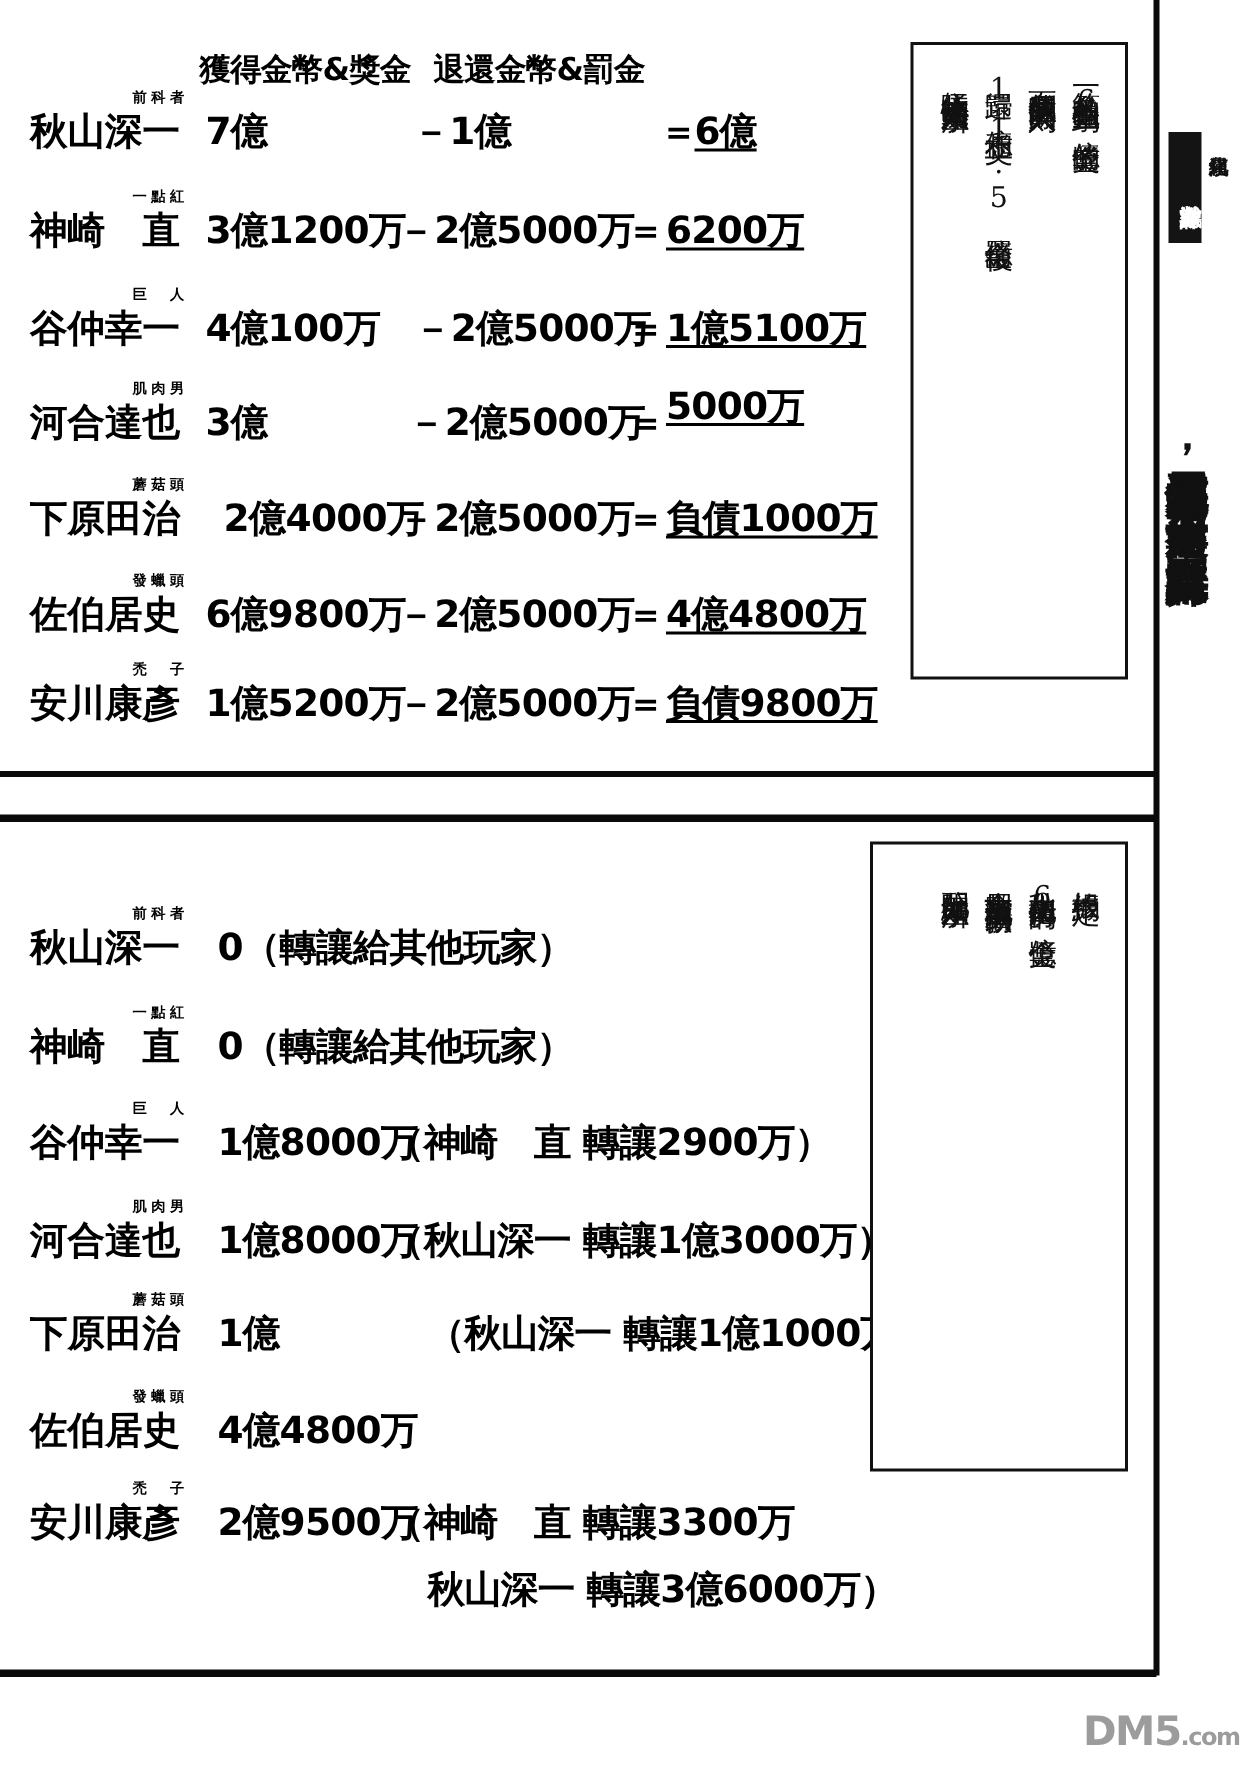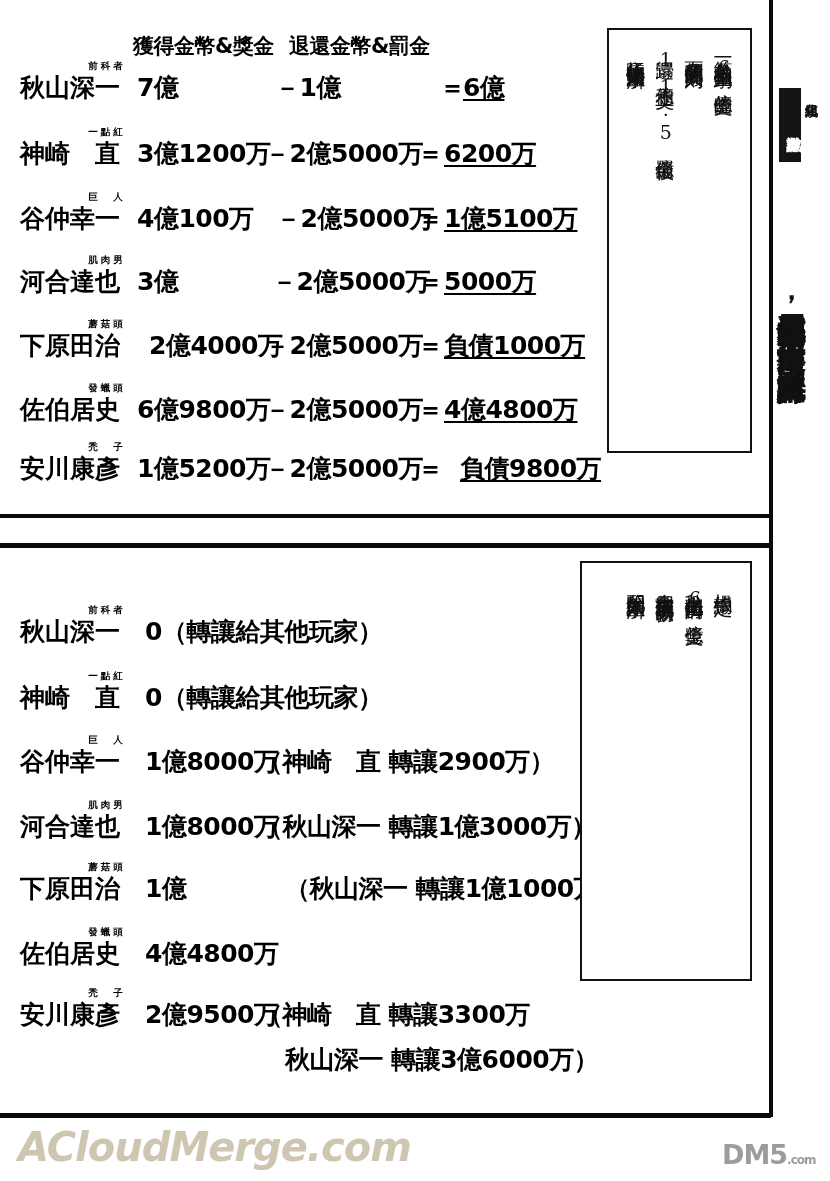--- a/index.html
+++ b/index.html
@@ -94,21 +94,21 @@
   .wm-en{
     position:absolute;left:18px;top:1124px;
     font-size:40px;font-weight:700;font-style:italic;
     color:#cfc6b2;letter-spacing:-1px;
   }
   .dm5{
     position:absolute;left:722px;top:1139px;
     font-size:27px;font-weight:700;color:#9c9c9c;letter-spacing:-1px;
     font-family:"DejaVu Sans","Liberation Sans",sans-serif;
   }
-  .dm5 .sm{font-size:12px;}
+  .dm5 .sm{font-size:16px;}
 </style>
 </head>
 <body>
 
 <div class="page">
 
   <div class="frame-line v-right"></div>
   <div class="frame-line h-mid-top"></div>
   <div class="frame-line h-mid-bot"></div>
   <div class="frame-line h-bottom"></div>
@@ -138,42 +138,42 @@
           <div class="num" style="position: absolute; left: 117px; text-align: left; bottom: 0px;">4億100万</div>
           <div class="num" style="position: absolute; left: 256px; text-align: left; bottom: 0px;">－2億5000万</div>
           <div class="num" style="position: absolute; left: 398px; text-align: left; bottom: 0px;">＝</div>
           <div class="num num-underline" style="position: absolute; left: 424px; text-align: right; bottom: 0px;">1億5100万</div>
         </div>
         <div class="row" style="left: 20px; top: 256px; width: 560px; height: 38px; display: block;">
           <div class="name-cell" style="position: absolute; left: 0px; bottom: 0px;"><span class="ruby">肌肉男</span><span class="name-text">河合達也</span></div>
           <div class="num" style="position: absolute; left: 117px; text-align: left; bottom: 0px;">3億</div>
           <div class="num" style="position: absolute; left: 252px; text-align: left; bottom: 0px;">－2億5000万</div>
           <div class="num" style="position: absolute; left: 398px; text-align: left; bottom: 0px;">＝</div>
-          <div class="num num-underline" style="position: absolute; left: 424px; text-align: left; bottom: 0px;">5000万</div>
+          <div class="num num-underline" style="position: absolute; left: 424px; text-align: left; bottom: 11px;">5000万</div>
         </div>
         <div class="row" style="left: 20px; top: 320px; width: 560px; height: 38px; display: block;">
           <div class="name-cell" style="position: absolute; left: 0px; bottom: 0px;"><span class="ruby">蘑菇頭</span><span class="name-text">下原田治</span></div>
           <div class="num" style="position: absolute; left: 117px; text-align: left; bottom: 0px; margin-left: 12px;">2億4000万</div>
           <div class="num" style="position: absolute; left: 245px; text-align: left; bottom: 0px;">－2億5000万</div>
           <div class="num" style="position: absolute; left: 398px; text-align: left; bottom: 0px;">＝</div>
           <div class="num num-underline" style="position: absolute; left: 424px; text-align: left; bottom: 0px;">負債1000万</div>
         </div>
         <div class="row" style="left: 20px; top: 384px; width: 560px; height: 38px; display: block;">
           <div class="name-cell" style="position: absolute; left: 0px; bottom: 0px;"><span class="ruby">發蠟頭</span><span class="name-text">佐伯居史</span></div>
           <div class="num" style="position: absolute; left: 117px; text-align: left; bottom: 0px; margin-top: 12px;">6億9800万</div>
           <div class="num" style="position: absolute; left: 245px; text-align: left; bottom: 0px;">－2億5000万</div>
           <div class="num" style="position: absolute; left: 398px; text-align: left; bottom: 0px;">＝</div>
           <div class="num num-underline" style="position: absolute; left: 424px; text-align: left; bottom: 0px;">4億4800万</div>
         </div>
         <div class="row" style="left: 20px; top: 443px; width: 560px; height: 38px; display: block;">
           <div class="name-cell" style="position: absolute; left: 0px; bottom: 0px;"><span class="ruby">禿　子</span><span class="name-text">安川康彥</span></div>
           <div class="num" style="position: absolute; left: 117px; text-align: left; bottom: 0px;">1億5200万</div>
           <div class="num" style="position: absolute; left: 245px; text-align: left; bottom: 0px;">－2億5000万</div>
           <div class="num" style="position: absolute; left: 398px; text-align: left; bottom: 0px;">＝</div>
-          <div class="num num-underline" style="position: absolute; left: 440px; text-align: center; bottom: 0px;">負債9800万</div>
+          <div class="num num-underline" style="position: absolute; left: 424px; text-align: center; bottom: 0px;">負債9800万</div>
         </div>
       </div>
 
     <div class="vbox" id="vbox-top" style="left:607px;top:28px;width:145px;height:425px;">
         <div class="vline">第一名的秋山先生拿到6億的獎金</div>
         <div class="vline">而我們隊伍的其餘人則</div>
         <div class="vline">歸還1億和上交1.5億罰金後</div>
         <div class="vline">隊伍的收支情況如左所示</div>
       </div>
   </div>
@@ -223,18 +223,17 @@
       </div>
   </div>
 
   <div class="group-mark">
     <div class="group-box">欺詐游戲</div>
     <div class="group-name">漢化組</div>
   </div>
 
   <div class="disclaimer">本漢化作品僅供個人學習之用，不得用于商業用途，請支持并購買正版。</div>
 
-  <div class="wm-en">ACloudMerge.com</div>
   <div class="dm5">
     <span>DM5</span><span class="sm">.com</span>
   </div>
 
 </div>
 
 </body></html>

